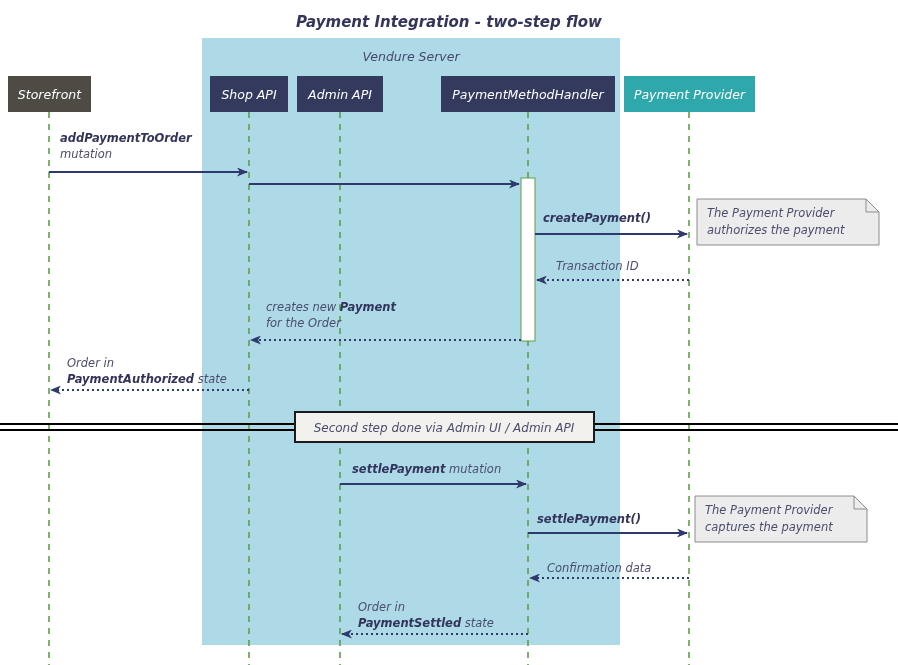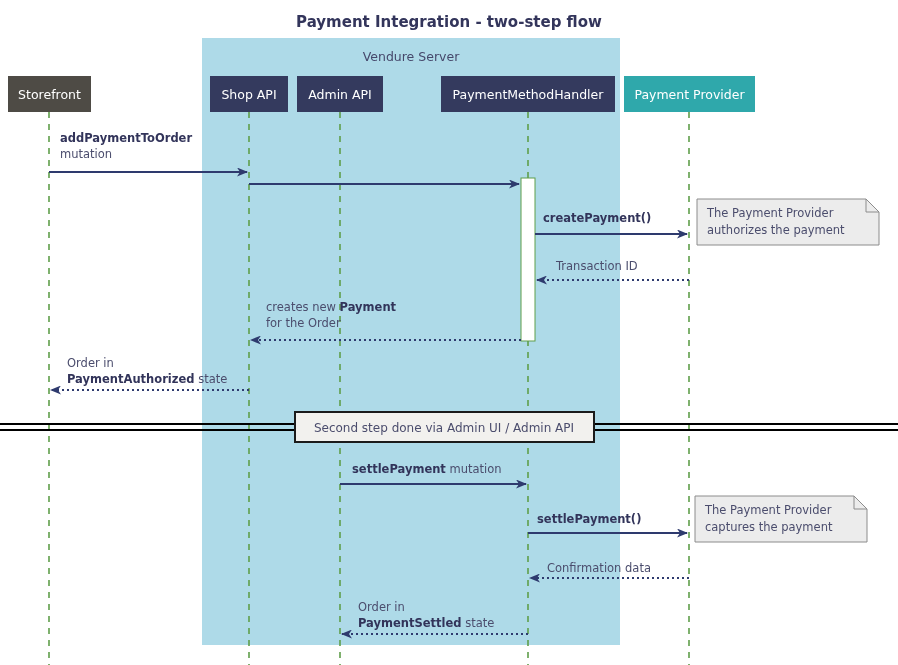--- a/index.html
+++ b/index.html
@@ -3,21 +3,21 @@
 <meta charset="utf-8">
 <style>
   html,body{margin:0;padding:0;}
   body{
     width:898px;height:665px;
     background:#ffffff;
     font-family:"DejaVu Sans","Liberation Sans",sans-serif;
     overflow:hidden;
     position:relative;
   }
-  #stage{position:absolute;left:0;top:0;width:898px;height:665px;}
+  #stage{position:absolute;left:0;top:0;width:898px;height:665px;font-style:italic;}
   svg#diagram{position:absolute;left:0;top:0;width:898px;height:665px;display:block;}
 
   .ttl{
     font-size:15px;font-weight:bold;fill:#33355b;
     font-family:"DejaVu Sans","Liberation Sans",sans-serif;
   }
   .boxlabel{font-size:12.5px;fill:#ffffff;font-family:"DejaVu Sans","Liberation Sans",sans-serif;}
   .grouplabel{font-size:12.5px;fill:#46486b;font-family:"DejaVu Sans","Liberation Sans",sans-serif;}
   .msg{font-size:11.5px;fill:#4b4d6d;font-family:"DejaVu Sans","Liberation Sans",sans-serif;}
   .msg .b{font-weight:bold;fill:#32345a;}

